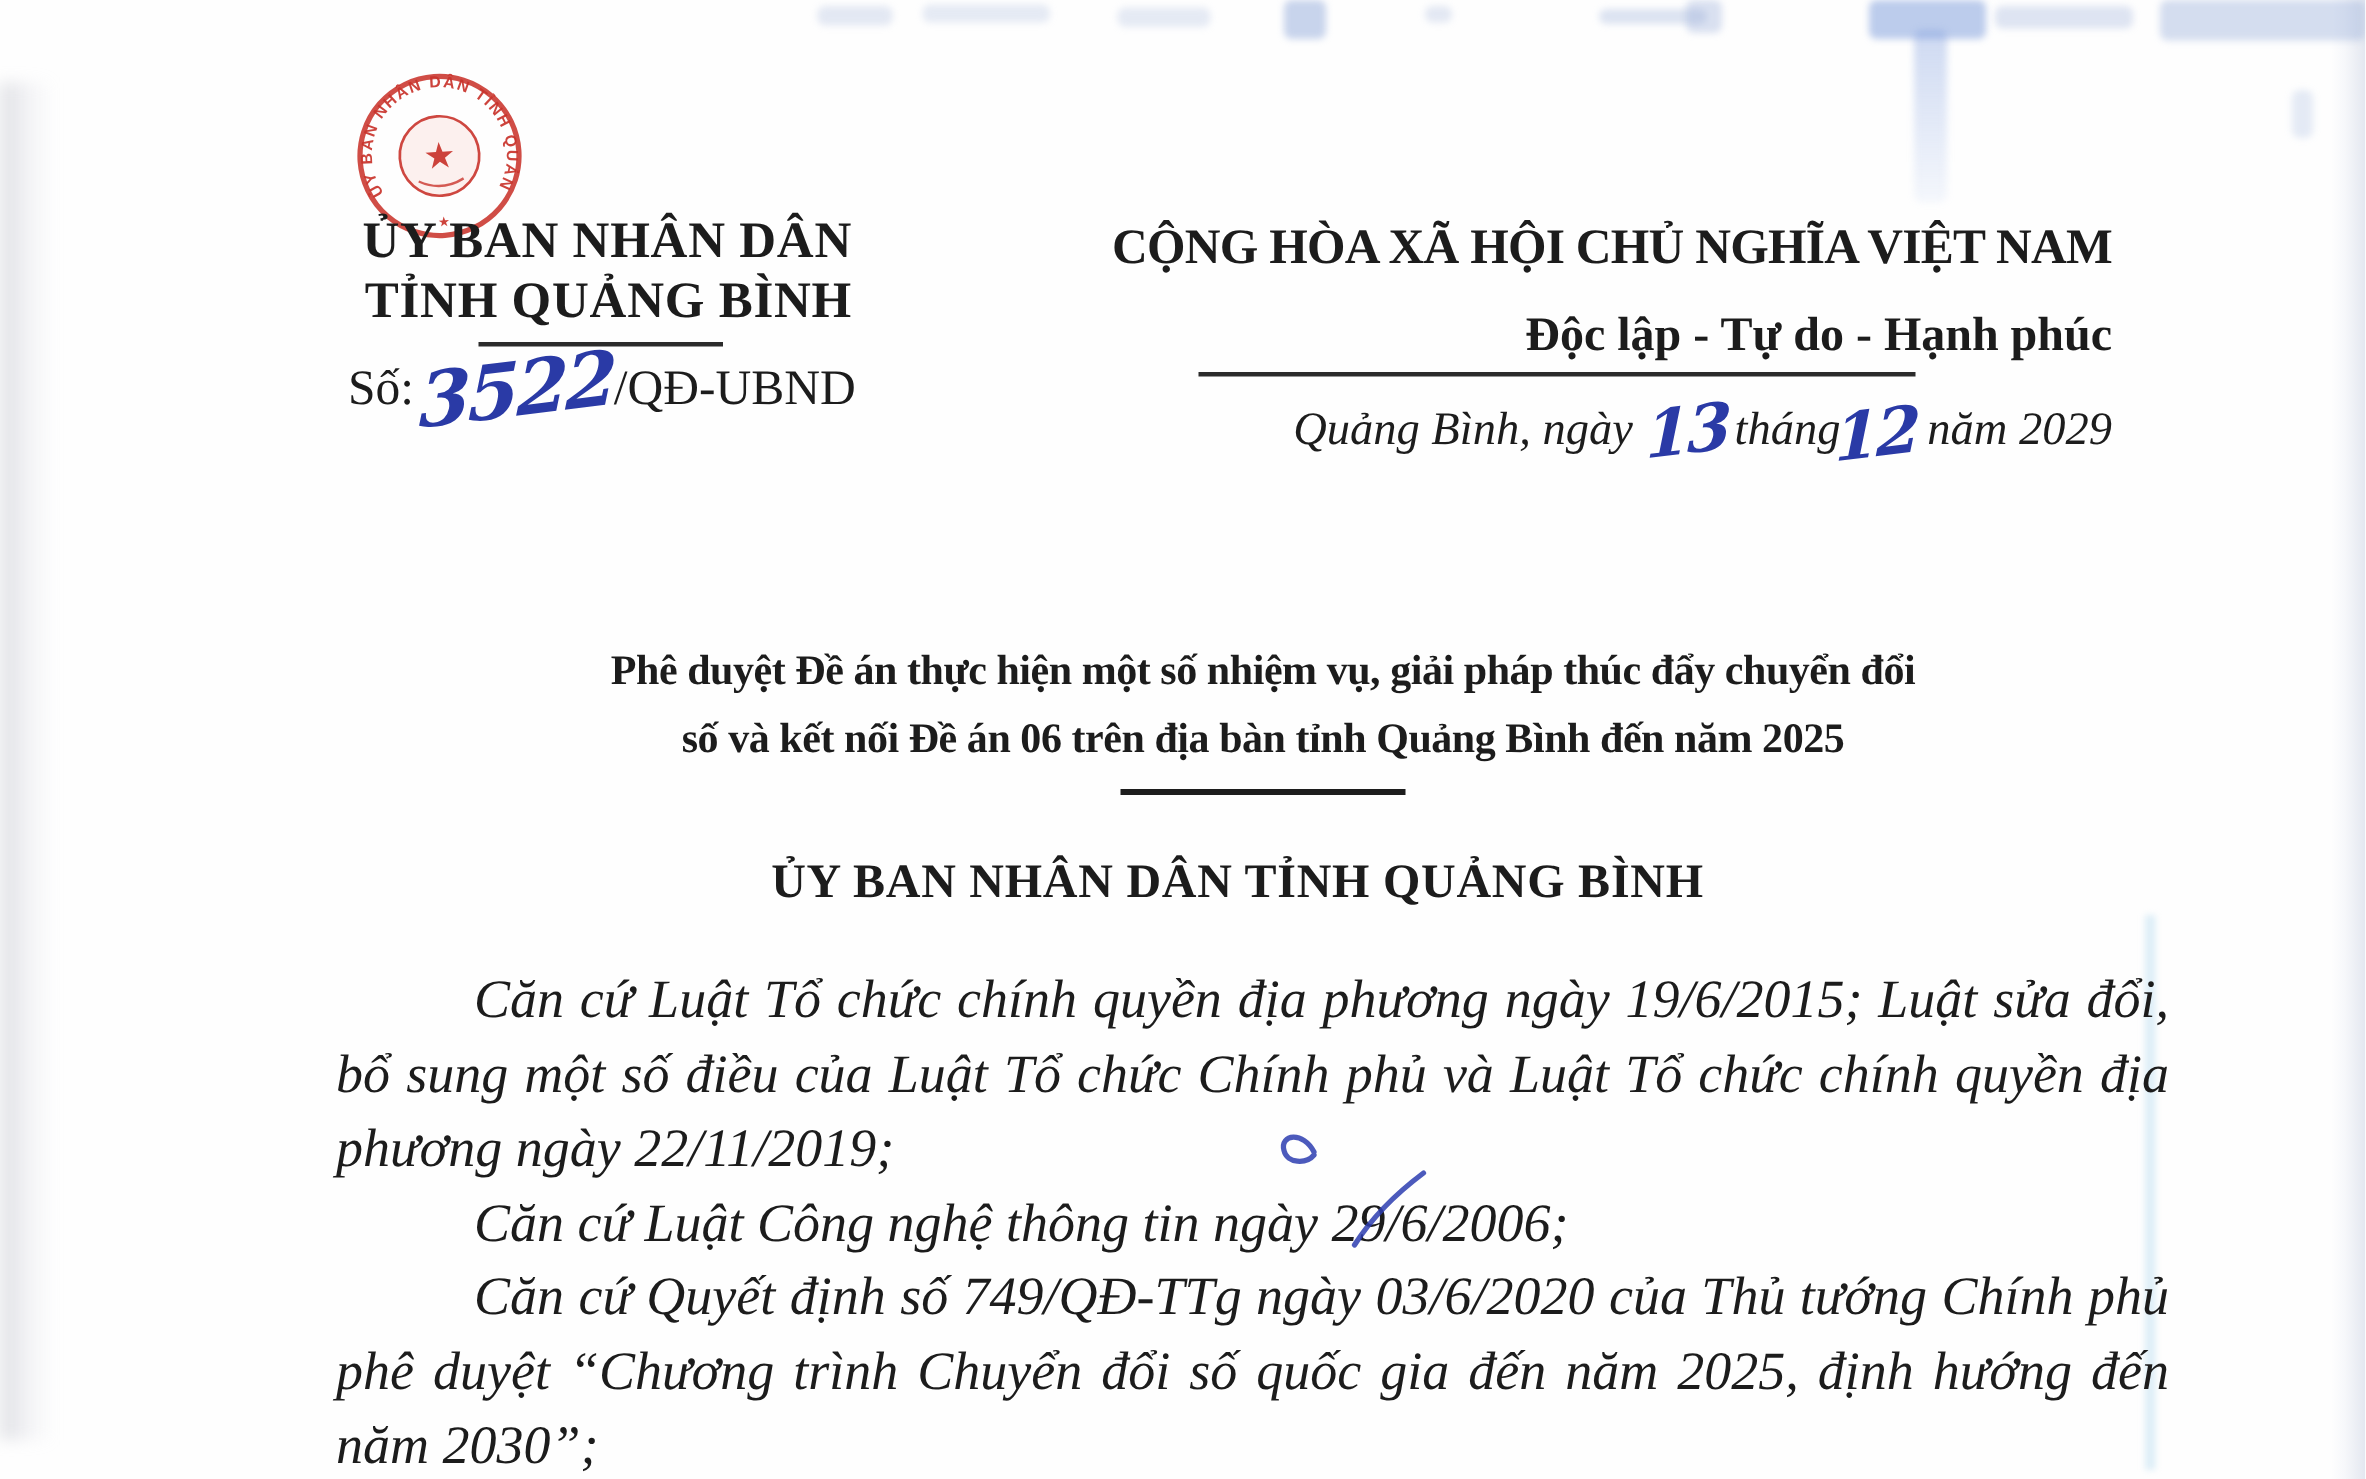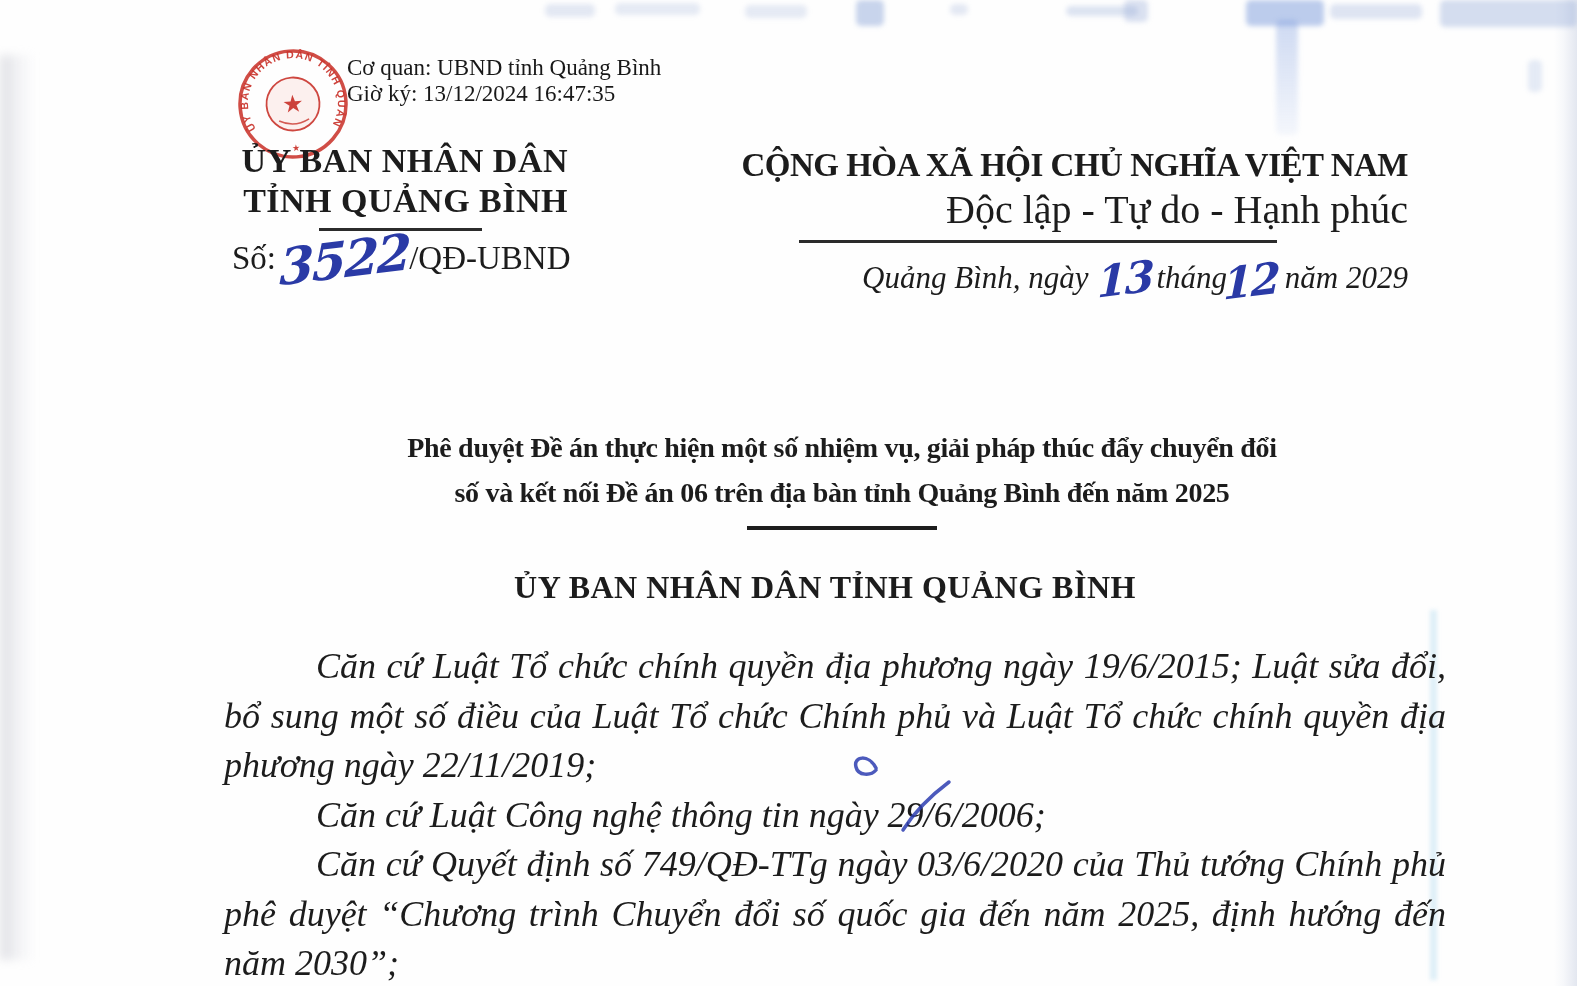--- a/index.html
+++ b/index.html
@@ -31,21 +31,21 @@
 
   
   .col-left { left:232px; top:141px; width:336px; text-align:right; }
   .col-left .org { font-weight:bold; font-size:34px; line-height:40px; letter-spacing:0.5px; white-space:nowrap; }
   .rule-left { width:163px; height:3px; background:#2b2b2b; margin:7px auto 9px; }
   .doc-no { font-size:33px; white-space:nowrap; margin-top:2px; }
 
   
   .col-right { left:668px; top:147px; width:740px; text-align:right; }
   .nat1 { font-weight:bold; font-size:33px; letter-spacing:-0.5px; white-space:nowrap; }
-  .nat2 { font-weight:normal; font-size:40px; margin-top:2px; white-space:nowrap; }
+  .nat2 { font-weight:bold; font-size:32px; margin-top:20px; white-space:nowrap; }
   .rule-right { width:478px; height:3px; background:#2b2b2b; margin:7px auto 0; }
   .date-line { font-style:italic; font-size:31px; margin-top:17px; white-space:nowrap; }
 
   .hand { display:inline-block; font-family:"DejaVu Serif",serif; font-style:italic; font-weight:bold;
           color:#2a3aa6; transform:rotate(-7deg) skewX(-8deg); line-height:0.8; }
   .hand-no { font-size:50px; vertical-align:-8px; margin:0 -1px 0 3px; letter-spacing:-2px; }
   .hand-day { font-size:43px; vertical-align:-6px; margin:0 4px 0 8px; letter-spacing:-2px; }
   .hand-month { font-size:43px; vertical-align:-8px; margin:0 6px 0 -4px; letter-spacing:-2px; }
 
   .doc-type { left:235px; top:360px; width:1180px; font-weight:bold; font-size:38px; letter-spacing:1.5px; }
@@ -90,24 +90,20 @@
         <text font-size="10.6" font-weight="bold" fill="#c9342c" letter-spacing="1.2" font-family="Liberation Sans, sans-serif" opacity="0.92">
           <textPath href="#sealArc" startOffset="2">ỦY BAN NHÂN DÂN TỈNH QUẢNG BÌNH</textPath>
         </text>
         <text x="57" y="66" font-size="24" fill="#c9342c" text-anchor="middle" opacity="0.92">★</text>
         <path d="M 42 74 Q 57 82 72 74" fill="none" stroke="#c9342c" stroke-width="1.6" opacity="0.8"></path>
         <text x="57" y="105" font-size="9" fill="#c9342c" text-anchor="middle" opacity="0.92">★</text>
       </g>
     </svg>
   </div>
 
-  <div class="abs sig-info">
-    <div>Cơ quan: UBND tỉnh Quảng Bình</div>
-    <div>Giờ ký: 13/12/2024 16:47:35</div>
-  </div>
 
   <div class="abs col-left">
     <div class="org">ỦY BAN NHÂN DÂN</div>
     <div class="org">TỈNH QUẢNG BÌNH</div>
     <div class="rule-left"></div>
     <div class="doc-no">
       <span>Số:</span><span class="hand hand-no">3522</span><span>/QĐ-UBND</span>
     </div>
   </div>
 

